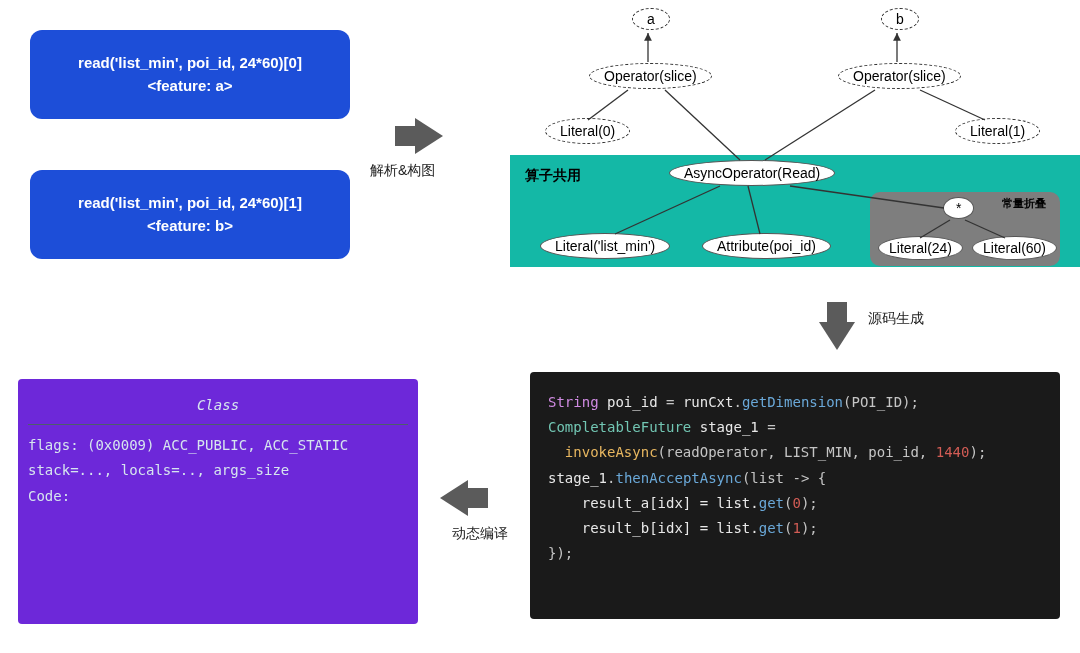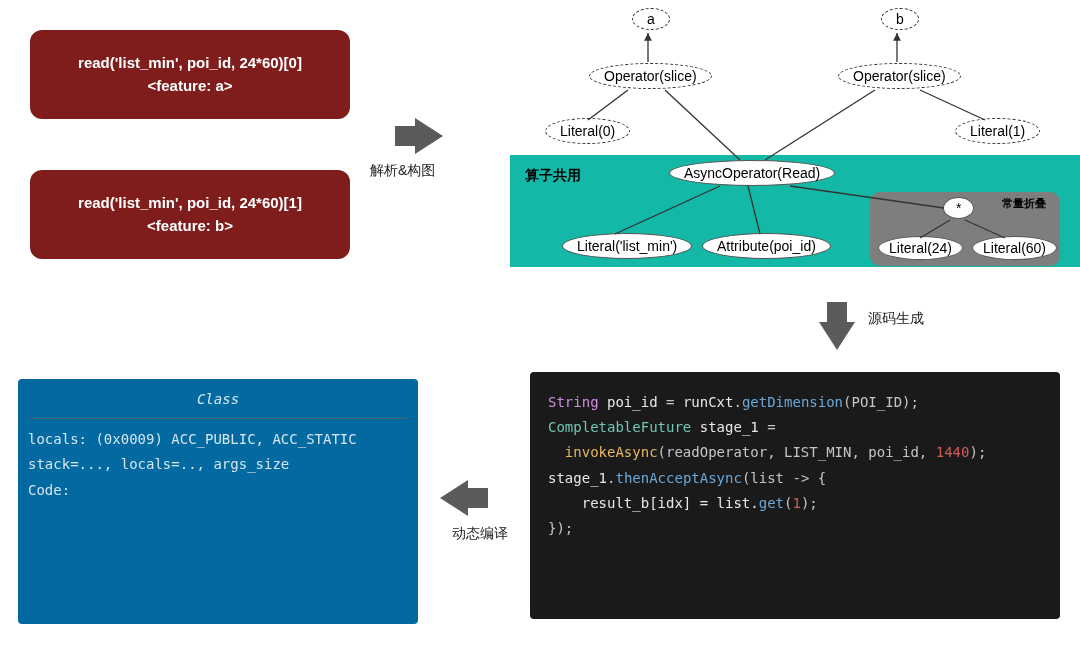--- a/index.html
+++ b/index.html
@@ -1,41 +1,41 @@
 <!DOCTYPE html>
 <html><head>
 <meta charset="utf-8">
 <style>
 * { box-sizing: border-box; margin: 0; padding: 0; }
 body { width: 1080px; height: 653px; font-family: Arial, sans-serif; position: relative; background: #fff; }
 .abs { position: absolute; }
 
 
-.feat-box { background: #7f1d1d; color: #fff; border-radius: 12px; padding: 22px 20px; width: 320px; text-align: center; font-weight: bold; font-size: 15px; line-height: 1.5; }
+.feat-box { background: #1d4ed8; color: #fff; border-radius: 12px; padding: 22px 20px; width: 320px; text-align: center; font-weight: bold; font-size: 15px; line-height: 1.5; }
 
 
 .arrow-r { width: 0; height: 0; border-top: 18px solid transparent; border-bottom: 18px solid transparent; border-left: 28px solid #5b5b5b; position: absolute; }
 .arrow-r::before { content: ""; position: absolute; left: -48px; top: -10px; width: 22px; height: 20px; background: #5b5b5b; }
 .arrow-d { width: 0; height: 0; border-left: 18px solid transparent; border-right: 18px solid transparent; border-top: 28px solid #5b5b5b; position: absolute; }
 .arrow-d::before { content: ""; position: absolute; top: -48px; left: -10px; height: 22px; width: 20px; background: #5b5b5b; }
 .arrow-l { width: 0; height: 0; border-top: 18px solid transparent; border-bottom: 18px solid transparent; border-right: 28px solid #5b5b5b; position: absolute; }
 .arrow-l::before { content: ""; position: absolute; right: -48px; top: -10px; width: 22px; height: 20px; background: #5b5b5b; }
 
 .step-label { position: absolute; font-size: 14px; color: #222; }
 
 
 .node-dashed { position: absolute; border: 1.5px dashed #333; border-radius: 50%; padding: 4px 14px; font-size: 14px; background: #fff; text-align: center; }
 .node-solid { position: absolute; border: 1px solid #555; border-radius: 50%; padding: 4px 14px; font-size: 14px; background: #fff; text-align: center; }
 .tree-bg { position: absolute; background: #14b8a6; margin-left: 29px; }
 .tree-dark { position: absolute; background: #7e7e7e; border-radius: 10px; }
 .bg-label { font-weight: bold; font-size: 14px; }
 
 
 .codebox { position: absolute; border-radius: 4px; font-family: "Menlo","Consolas",monospace; font-size: 14px; line-height: 1.8; color: #d6e5ee; }
-.code-dark { background: #0369a1; padding: 8px 10px; }
+.code-dark { background: #6d28d9; padding: 14px 10px; }
 .code-black { background: #1a1a1a; padding: 18px 18px; }
 .code-title { text-align: center; font-style: italic; border-bottom: 1px solid #4d5f6a; padding-bottom: 6px; margin-bottom: 8px; }
 
 
 .kw { color: #d08be2; } 
 .typ { color: #72c6b3; } 
 .var { color: #e8e8e8; }
 .mth { color: #6aa8d8; } 
 .fn { color: #e8b760; } 
 .num { color: #d25c55; } 
@@ -72,21 +72,21 @@
 <div class="abs bg-label" style="left:1002px; top:196px; font-size:11px;">常量折叠</div>
 
 <div class="node-dashed" style="left:632px; top:8px; padding:2px 14px;">a</div>
 <div class="node-dashed" style="left:881px; top:8px; padding:2px 14px;">b</div>
 <div class="node-dashed" style="left:589px; top:63px;">Operator(slice)</div>
 <div class="node-dashed" style="left:838px; top:63px;">Operator(slice)</div>
 <div class="node-dashed" style="left:545px; top:118px;">Literal(0)</div>
 <div class="node-dashed" style="left:955px; top:118px;text-align:right;">Literal(1)</div>
 
 <div class="node-solid" style="left:669px; top:160px;">AsyncOperator(Read)</div>
-<div class="node-solid" style="left:562px; top:233px;">Literal('list_min')</div>
+<div class="node-solid" style="left:540px; top:233px;">Literal('list_min')</div>
 <div class="node-solid" style="left:702px; top:233px;">Attribute(poi_id)</div>
 <div class="node-solid" style="left:943px; top:197px; padding:2px 12px;">*</div>
 <div class="node-solid" style="left:878px; top:236px; padding:3px 10px;">Literal(24)</div>
 <div class="node-solid" style="left:972px; top:236px; padding:3px 10px;">Literal(60)</div>
 
 <svg class="linesvg" width="1080" height="300">
   <defs>
     <marker id="ah" markerWidth="8" markerHeight="8" refX="6" refY="3" orient="auto">
         <path d="M0,0 L6,3 L0,6 Z" fill="#333"></path>
       </marker>
@@ -122,23 +122,26 @@
   <div>
     <span class="typ">CompletableFuture</span><span> </span><span class="var">stage_1</span><span class="pun"> =</span>
   </div>
   <div>
     <span style="white-space:pre">  </span><span class="fn">invokeAsync</span><span class="pun">(readOperator, LIST_MIN, poi_id, </span><span class="num">1440</span><span class="pun">);</span>
   </div>
   <div>
     <span class="var">stage_1</span><span class="pun">.</span><span class="mth">thenAcceptAsync</span><span class="pun">(list -&gt; {</span>
   </div>
   <div>
+    <span style="white-space:pre">    </span><span class="var">result_a[idx] =  list.</span><span class="mth">get</span><span class="pun">(</span><span class="num">0</span><span class="pun">);</span>
+  </div>
+  <div>
     <span style="white-space:pre">    </span><span class="var">result_b[idx] =  list.</span><span class="mth">get</span><span class="pun">(</span><span class="num">1</span><span class="pun">);</span>
   </div>
   <div><span class="pun">});</span></div>
 </div>
 
 <div class="codebox code-dark" style="left:18px; top:379px; width:400px; height:245px;">
   <div class="code-title">Class</div>
-  <div>locals: (0x0009) ACC_PUBLIC, ACC_STATIC</div>
+  <div>flags: (0x0009) ACC_PUBLIC, ACC_STATIC</div>
   <div>stack=..., locals=.., args_size</div>
   <div>Code:</div>
 </div>
 
 </body></html>

